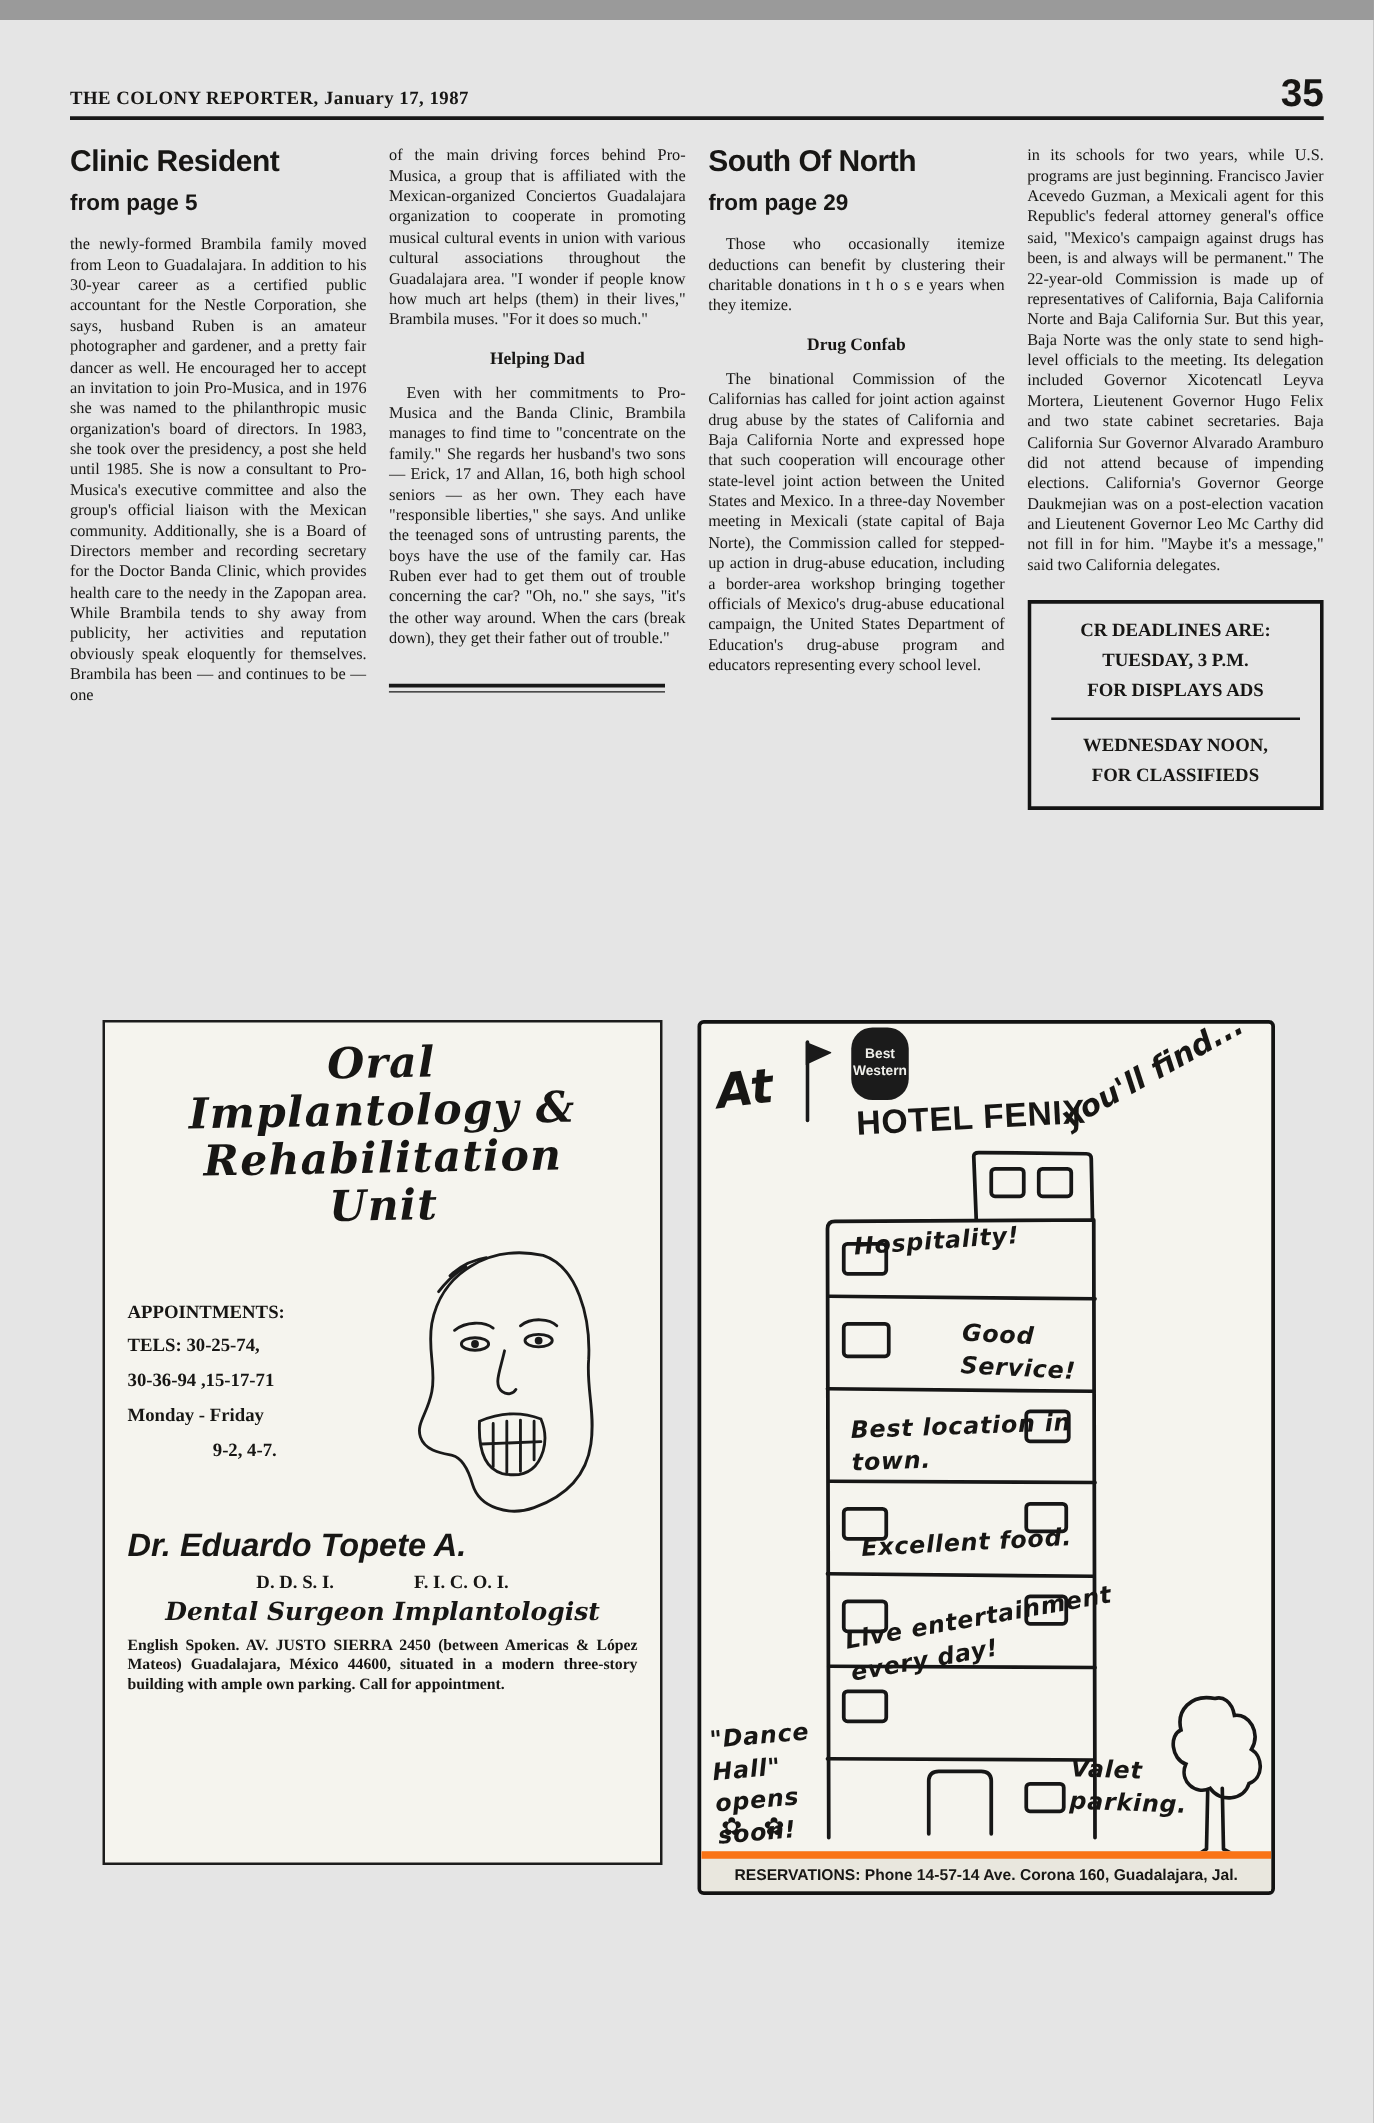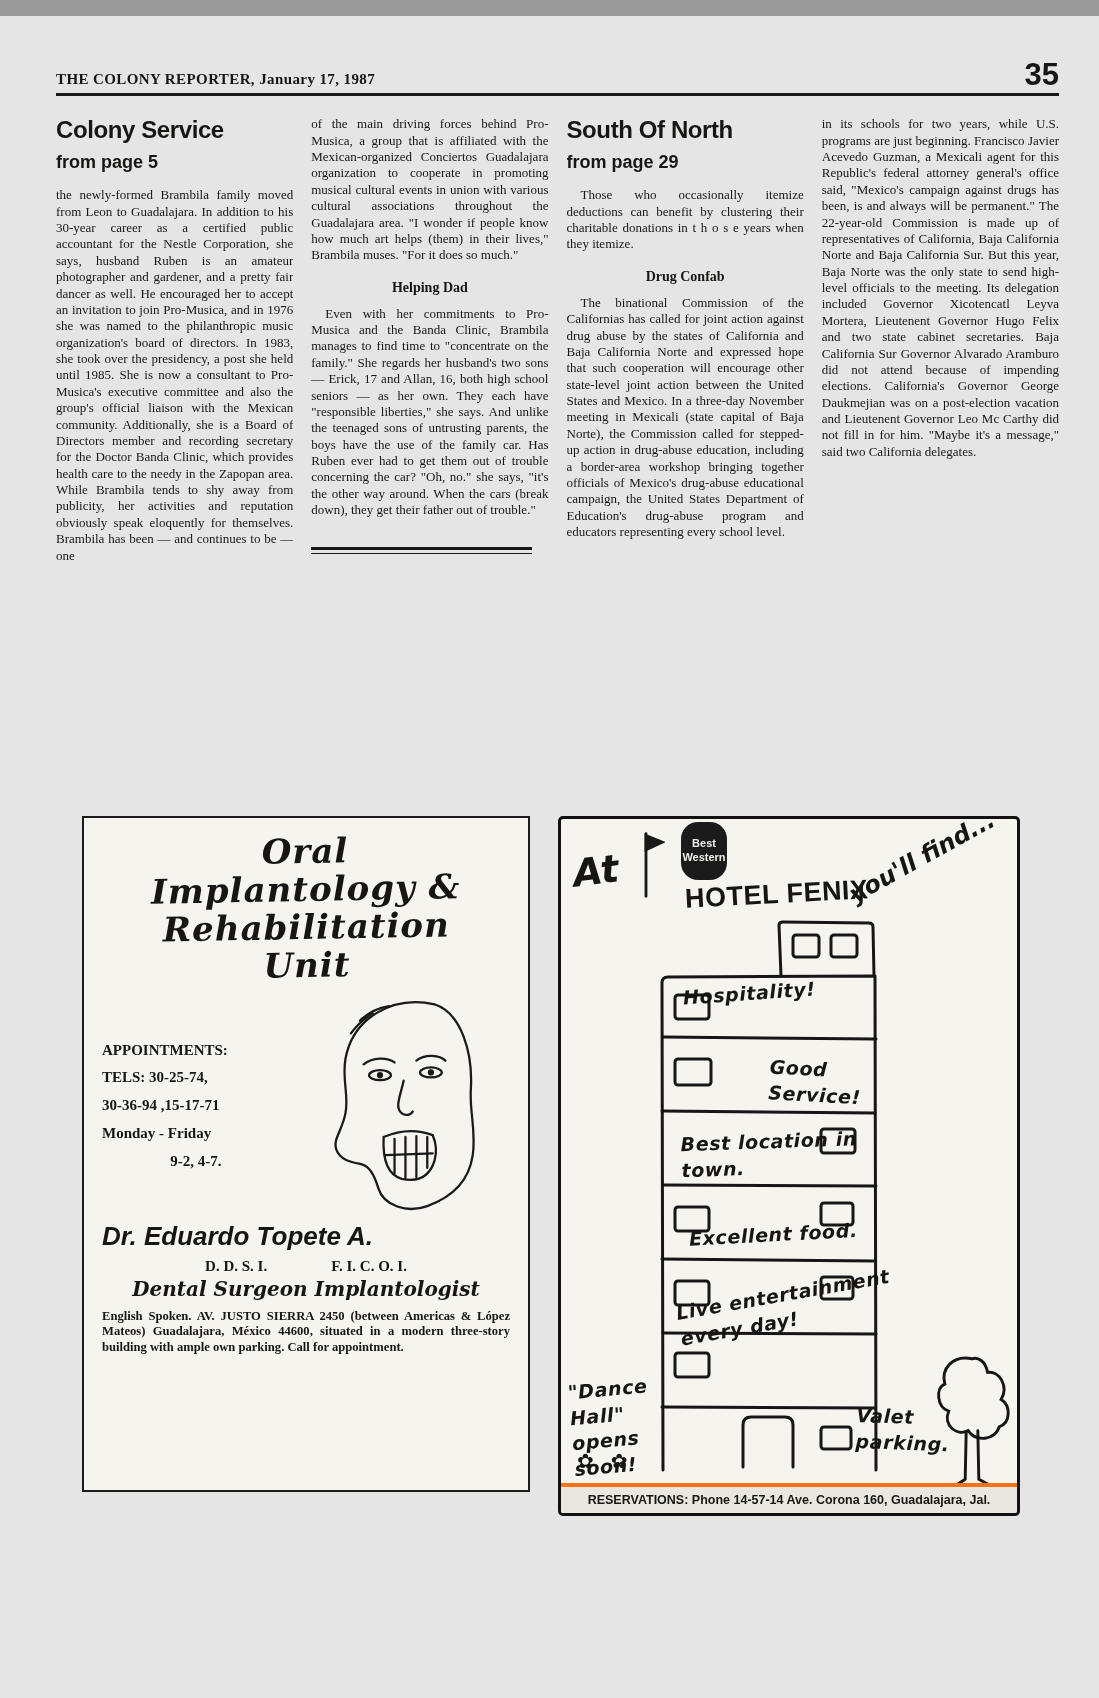--- a/index.html
+++ b/index.html
@@ -55,39 +55,39 @@
   .h-name { position:absolute; left:124px; top:60px; font-size:27px; font-weight:bold; letter-spacing:.5px;
             font-family:"Liberation Sans",sans-serif; transform:rotate(-3deg); }
   .h-find { position:absolute; right:14px; top:24px; font-size:24px; font-style:italic; font-weight:bold;
             transform:rotate(-29deg); font-family:"DejaVu Sans",sans-serif; }
   .h-label { position:absolute; font-family:"DejaVu Sans",sans-serif; font-size:19px; font-weight:bold;
              font-style:italic; letter-spacing:.6px; line-height:1.35; }
   .h-building { position:absolute; left:98px; top:100px; }
   .h-tree { position:absolute; left:372px; top:532px; }
   .h-flag { position:absolute; left:66px; top:10px; }
   .h-flowers { position:absolute; left:16px; top:630px; font-size:20px; letter-spacing:6px; }
-  .h-footer { position:absolute; bottom:0; left:0; right:0; border-top:4px solid #f97316; padding:6px 6px;
+  .h-footer { position:absolute; bottom:0; left:0; right:0; border-top:6px solid #f97316; padding:6px 6px;
               font-family:"Liberation Sans",sans-serif; font-weight:bold; font-size:12.5px; text-align:center;
               background:#e9e7de; }
 </style>
 </head>
 <body>
 
 <div class="page">
   <div class="inner">
 
     <div class="hdr">
       <div class="masthead">THE COLONY REPORTER, January 17, 1987</div>
       <div class="pagenum">35</div>
     </div>
 
     <div class="columns">
 
       <div class="col">
-        <h1 class="art">Colony Service</h1>
+        <h1 class="art">Clinic Resident</h1>
         <div class="frompage">from page 5</div>
         <p>the newly-formed Brambila family moved from Leon to Guadalajara. In addition to his 30-year career as a certified public accountant for the Nestle Corporation, she says, husband Ruben is an amateur photographer and gardener, and a pretty fair dancer as well. He encouraged her to accept an invitation to join Pro-Musica, and in 1976 she was named to the philanthropic music organization's board of directors. In 1983, she took over the presidency, a post she held until 1985. She is now a consultant to Pro-Musica's executive committee and also the group's official liaison with the Mexican community. Additionally, she is a Board of Directors member and recording secretary for the Doctor Banda Clinic, which provides health care to the needy in the Zapopan area. While Brambila tends to shy away from publicity, her activities and reputation obviously speak eloquently for themselves. Brambila has been — and continues to be — one</p>
       </div>
 
       <div class="col">
         <p>of the main driving forces behind Pro-Musica, a group that is affiliated with the Mexican-organized Conciertos Guadalajara organization to cooperate in promoting musical cultural events in union with various cultural associations throughout the Guadalajara area. "I wonder if people know how much art helps (them) in their lives," Brambila muses. "For it does so much."</p>
         <div class="subhead">Helping Dad</div>
         <p class="ind">Even with her commitments to Pro-Musica and the Banda Clinic, Brambila manages to find time to "concentrate on the family." She regards her husband's two sons — Erick, 17 and Allan, 16, both high school seniors — as her own. They each have "responsible liberties," she says. And unlike the teenaged sons of untrusting parents, the boys have the use of the family car. Has Ruben ever had to get them out of trouble concerning the car? "Oh, no." she says, "it's the other way around. When the cars (break down), they get their father out of trouble."</p>
         <div class="endrule"></div>
       </div>
@@ -95,20 +95,28 @@
       <div class="col">
         <h1 class="art">South Of North</h1>
         <div class="frompage">from page 29</div>
         <p class="ind">Those who occasionally itemize deductions can benefit by clustering their charitable donations in t h o s e years when they itemize.</p>
         <div class="subhead">Drug Confab</div>
         <p class="ind">The binational Commission of the Californias has called for joint action against drug abuse by the states of California and Baja California Norte and expressed hope that such cooperation will encourage other state-level joint action between the United States and Mexico. In a three-day November meeting in Mexicali (state capital of Baja Norte), the Commission called for stepped-up action in drug-abuse education, including a border-area workshop bringing together officials of Mexico's drug-abuse educational campaign, the United States Department of Education's drug-abuse program and educators representing every school level.</p>
       </div>
 
       <div class="col">
         <p>in its schools for two years, while U.S. programs are just beginning. Francisco Javier Acevedo Guzman, a Mexicali agent for this Republic's federal attorney general's office said, "Mexico's campaign against drugs has been, is and always will be permanent." The 22-year-old Commission is made up of representatives of California, Baja California Norte and Baja California Sur. But this year, Baja Norte was the only state to send high-level officials to the meeting. Its delegation included Governor Xicotencatl Leyva Mortera, Lieutenent Governor Hugo Felix and two state cabinet secretaries. Baja California Sur Governor Alvarado Aramburo did not attend because of impending elections. California's Governor George Daukmejian was on a post-election vacation and Lieutenent Governor Leo Mc Carthy did not fill in for him. "Maybe it's a message," said two California delegates.</p>
+        <div class="deadlines">
+          <div>CR DEADLINES ARE:</div>
+          <div>TUESDAY, 3 P.M.</div>
+          <div>FOR DISPLAYS ADS</div>
+          <div class="divider"></div>
+          <div>WEDNESDAY NOON,</div>
+          <div>FOR CLASSIFIEDS</div>
+        </div>
       </div>
 
     </div>
 
     <div class="ads">
 
       <div class="dental">
         <div class="d-title">
           <div>Oral</div>
           <div>Implantology &amp;</div>

